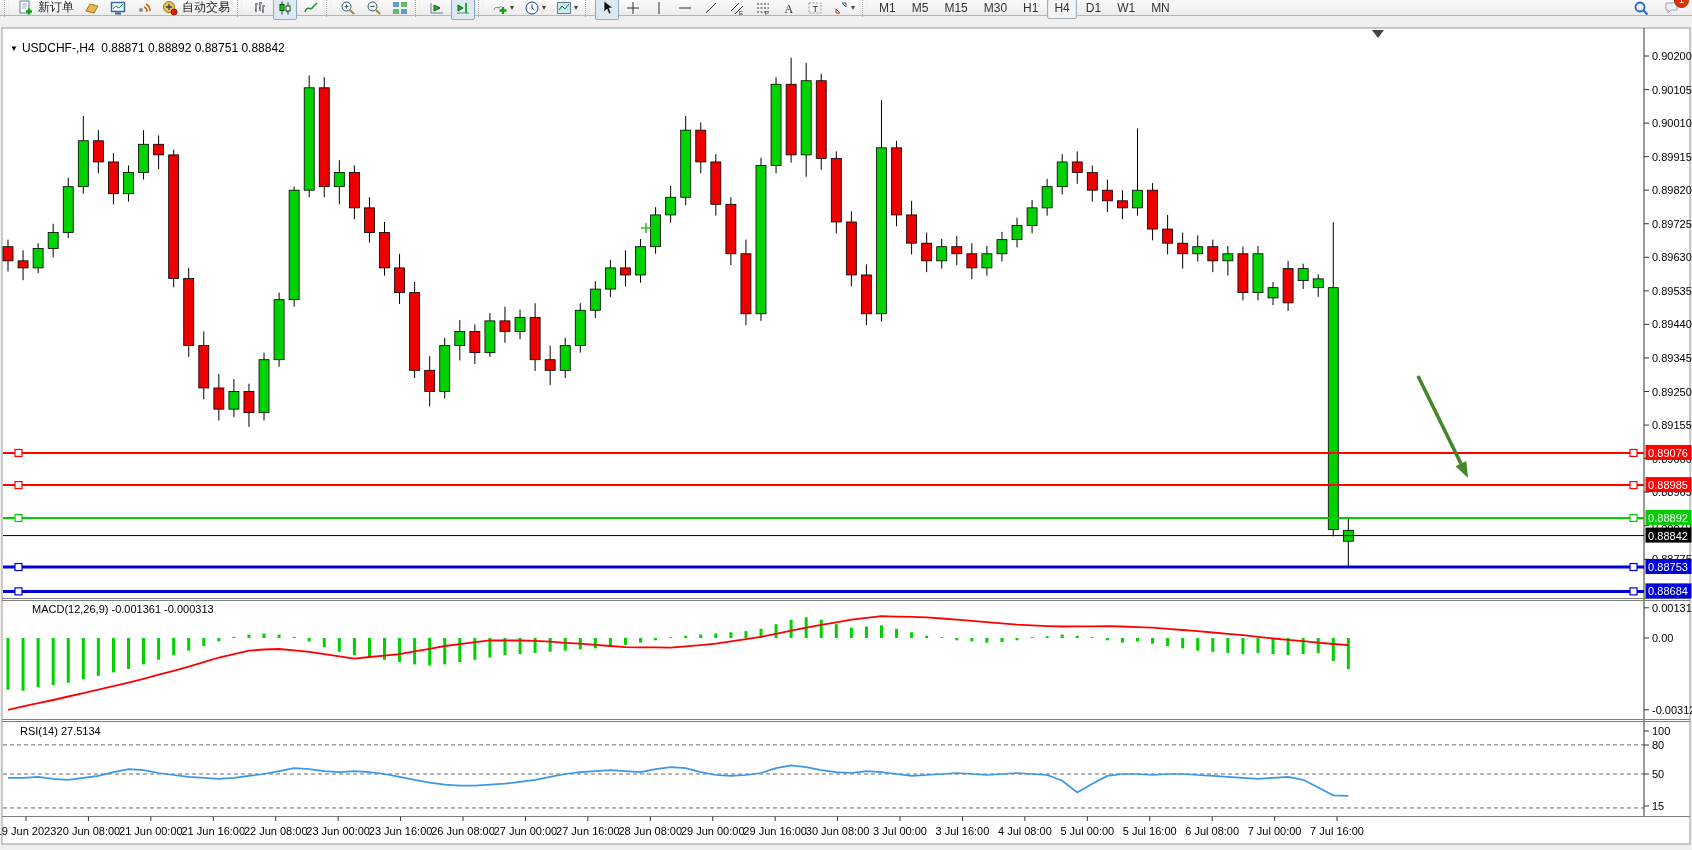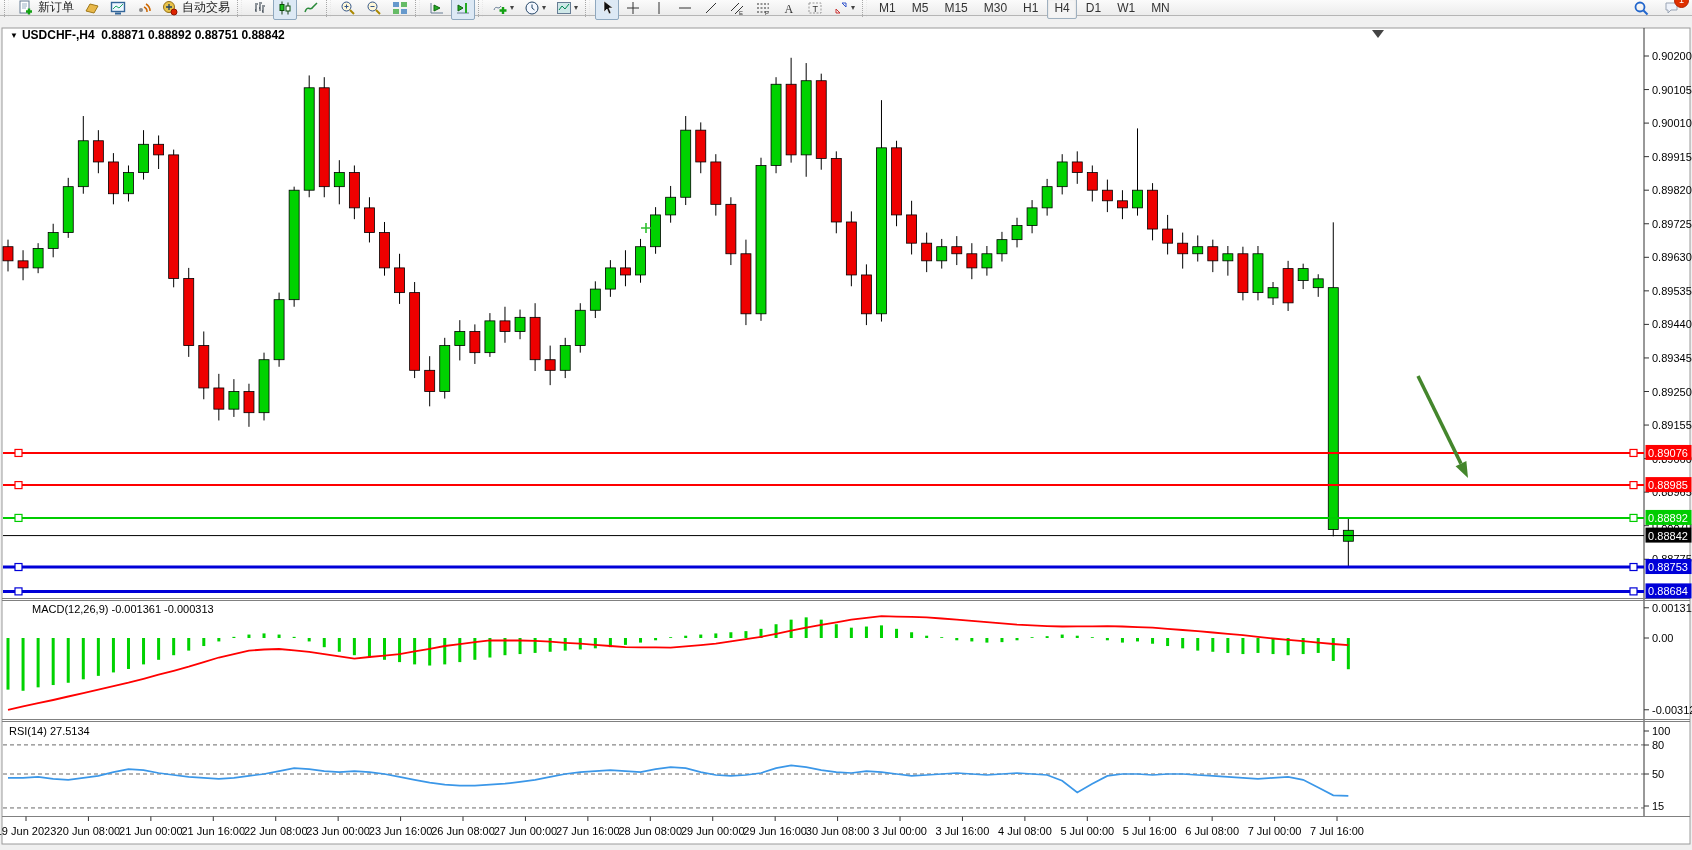--- a/index.html
+++ b/index.html
@@ -14,24 +14,24 @@
   .caret{font-size:8px;color:#444;margin-left:2px;}
   .tf-btn{display:inline-flex;align-items:center;justify-content:center;height:20px;padding:0 6px;margin:0 1px;font-size:12px;color:#333;border:1px solid transparent;border-radius:2px;}
   .tf-btn.active{border-color:#9fb0bf;background:#f4f4f4;box-shadow:inset 0 1px 2px rgba(0,0,0,.15);}
   #tb-spacer{flex:1;}
   .badge{position:absolute;top:-4px;right:-6px;background:#e03000;color:#fff;border-radius:50%;width:13px;height:13px;font-size:9px;display:flex;align-items:center;justify-content:center;border:1px solid #b02000;}
   .tb-right{position:relative;margin-right:6px;}
   
   #chart-wrap{position:absolute;left:0;top:27px;width:1692px;height:823px;}
   #chart-svg{position:absolute;left:0;top:0;}
   .overlay{position:absolute;font-size:12px;color:#000;white-space:nowrap;z-index:3;}
-  #chart-title{left:10px;top:1px;font-weight:bold;}
+  #chart-title{left:10px;top:14px;}
   #chart-title .tri{font-size:8px;vertical-align:1px;margin-right:4px;}
   #macd-label{left:8px;top:576px;font-size:11px;margin-left:24px;}
-  #rsi-label{left:9px;top:698px;font-size:11px;}
+  #rsi-label{left:20px;top:698px;font-size:11px;}
 </style>
 </head>
 <body>
 
 <div id="toolbar">
   <div id="tb-groups" style="display:flex;align-items:center;">
       <div class="grip"></div>
       <div class="tb-btn">
         <svg width="16" height="16" viewBox="0 0 16 16">
           <rect x="2" y="1" width="9" height="12" fill="#fff" stroke="#667c94"></rect>

